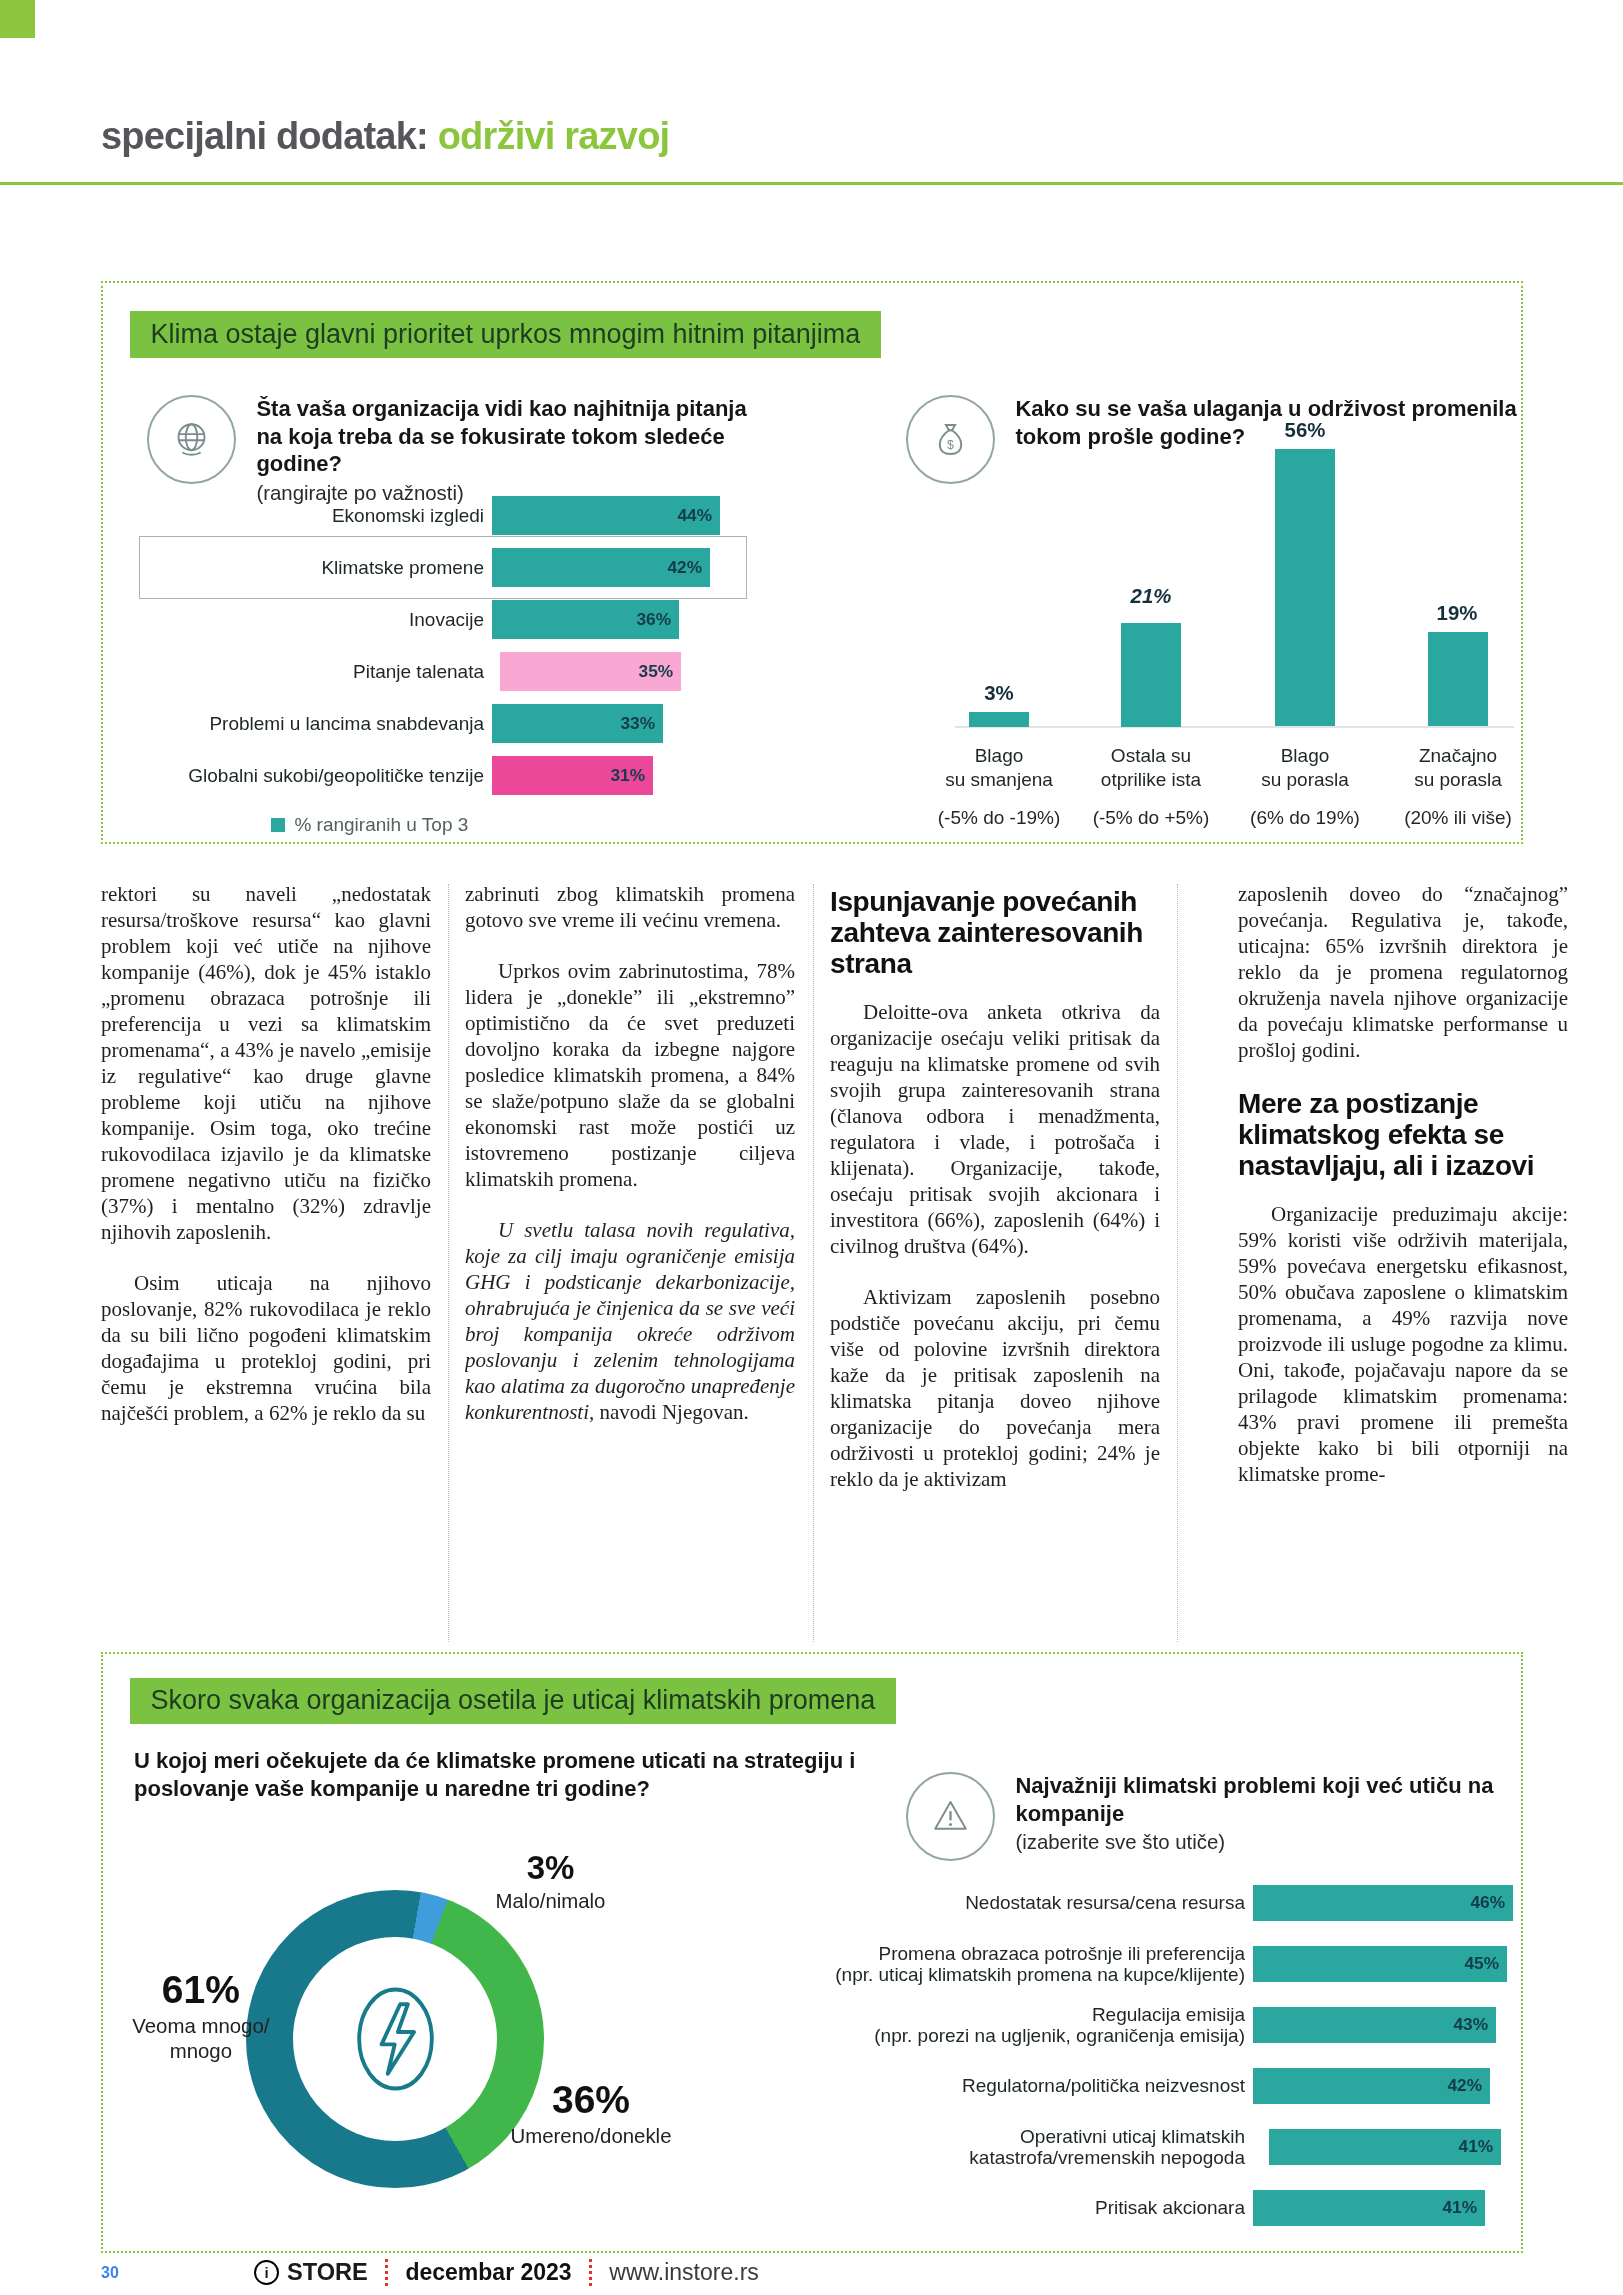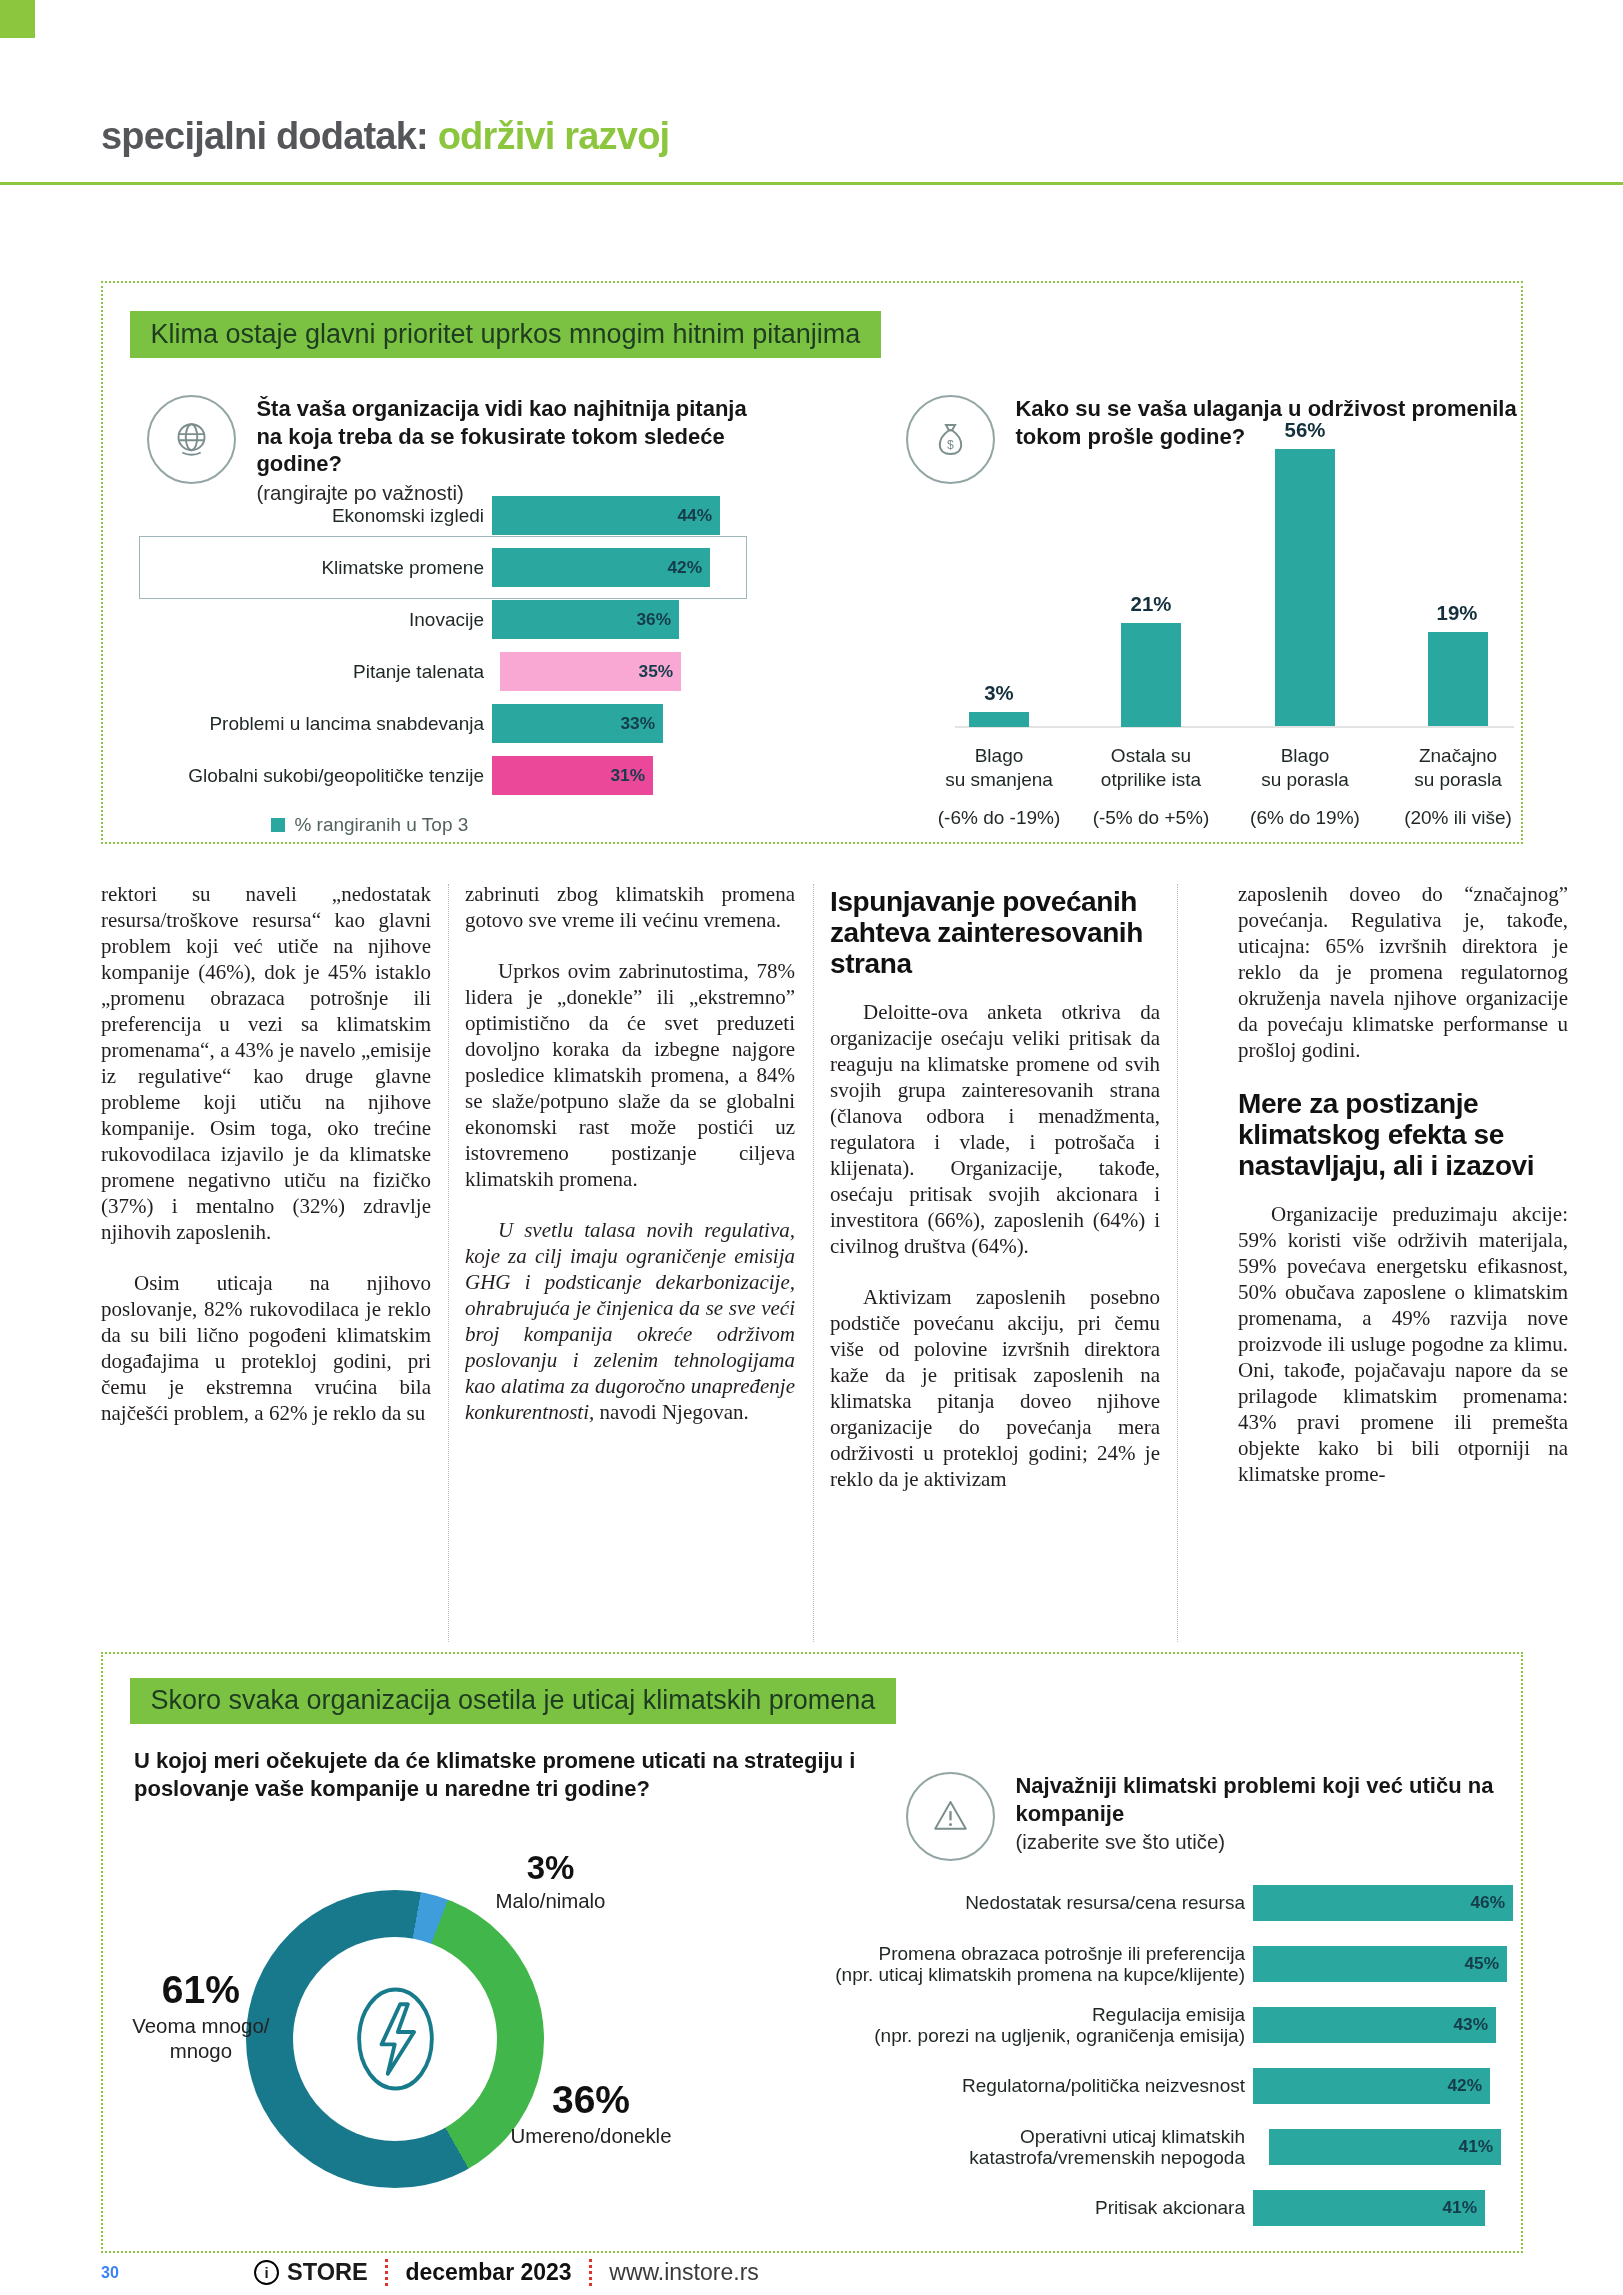--- a/index.html
+++ b/index.html
@@ -182,23 +182,23 @@
     </div>
 
     <div class="vchart" style="left:852px;top:145px;width:565px;height:408px;">
         <div class="vaxis" style="top: 298px;"></div>
         <div class="vbar" style="left: 14px; width: 60px; top: 284px; height: 15px; background: rgb(42, 167, 159);"></div>
         <div class="vval" style="left: -3.1px; top: 254px;">3%</div>
         <div class="vlab" style="left: -58px; top: 316px;">
           <div>Blago</div>
           <div>su smanjena</div>
         </div>
-        <div class="vrng" style="left: -58px; top: 379px;">(-6% do -19%)</div>
+        <div class="vrng" style="left: -58px; top: 379px;">(-5% do -19%)</div>
         <div class="vbar" style="left: 166px; width: 60px; top: 195px; height: 104px; background: rgb(42, 167, 159);"></div>
-        <div class="vval" style="left: 149px; top: 165px;">21%</div>
+        <div class="vval" style="left: 149px; top: 157px; font-style: italic;">21%</div>
         <div class="vlab" style="left: 94px; top: 316px;">
           <div>Ostala su</div>
           <div>otprilike ista</div>
         </div>
         <div class="vrng" style="left: 94px; top: 379px;">(-5% do +5%)</div>
         <div class="vbar" style="left: 320px; width: 60px; top: 21px; height: 277px; background: rgb(42, 167, 159);"></div>
         <div class="vval" style="left: 303px; top: -8.6px;">56%</div>
         <div class="vlab" style="left: 248px; top: 316px;">
           <div>Blago</div>
           <div>su porasla</div>

